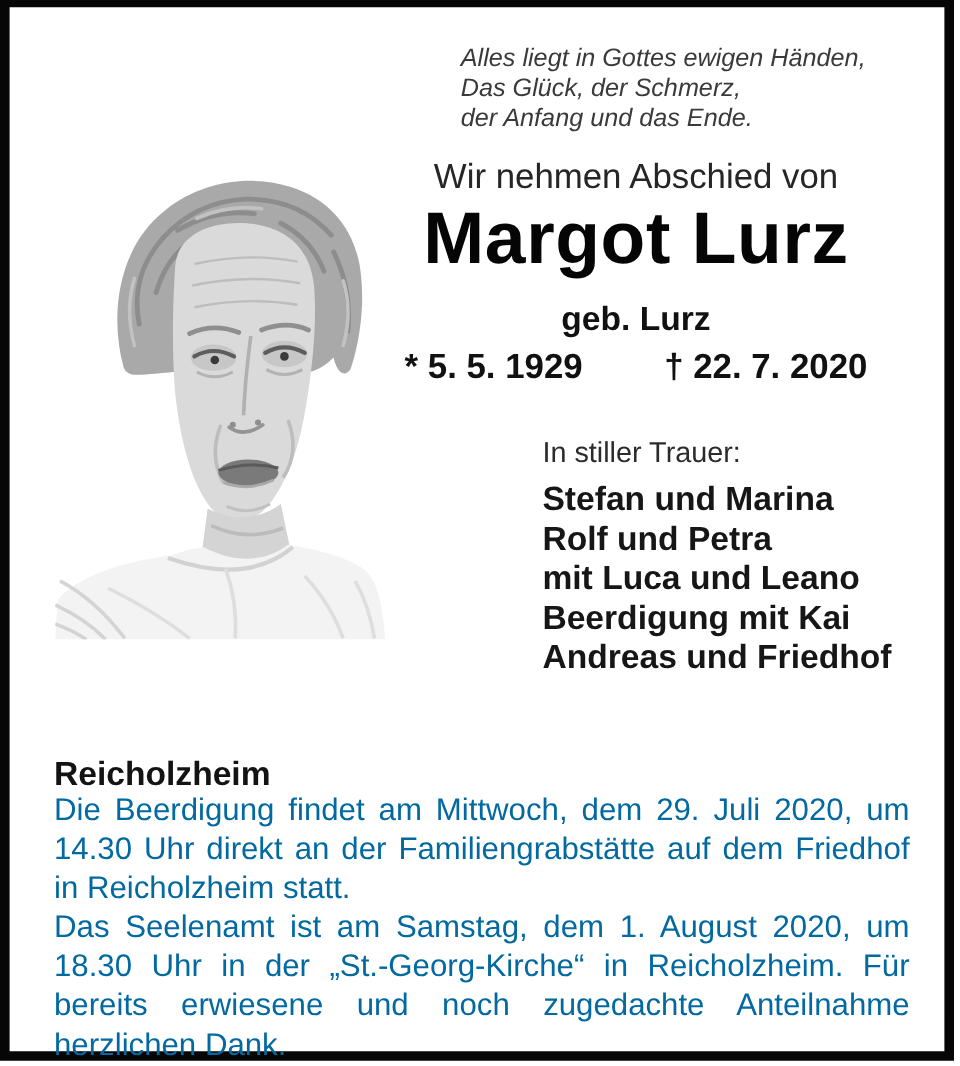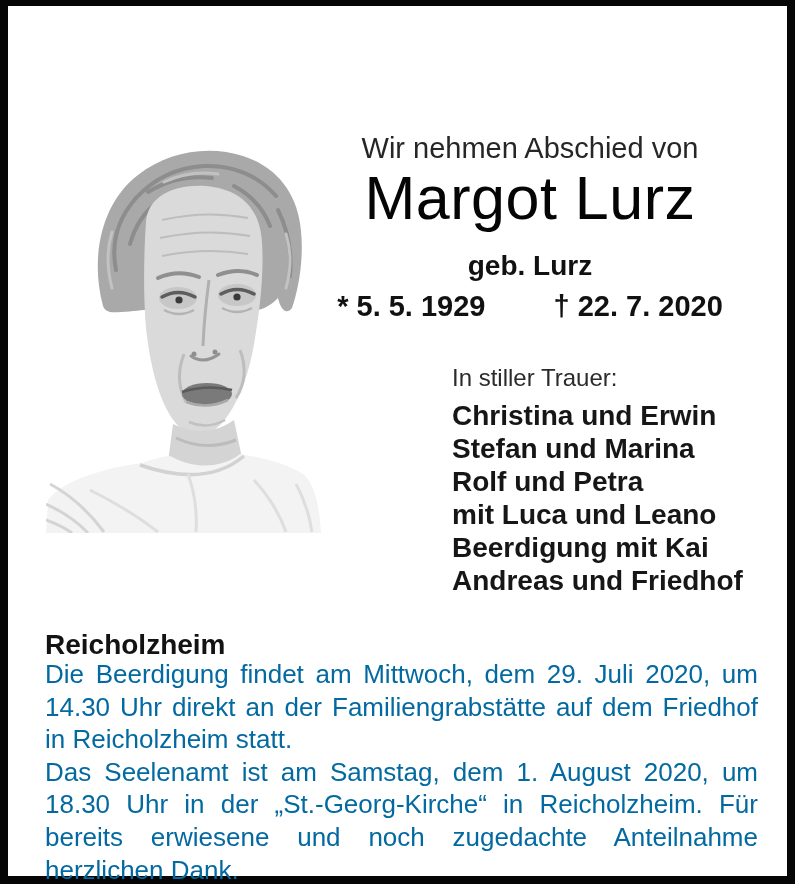--- a/index.html
+++ b/index.html
@@ -26,21 +26,21 @@
     font-style: italic; font-size: 21px; line-height: 25px;
     color: #3a3a3a; white-space: nowrap;
   }
   .intro {
     position: absolute; left: 320px; top: 132px; width: 420px;
     text-align: center; font-size: 29px; color: #262626;
   }
   .name {
     position: absolute; left: 310px; top: 163px; width: 440px;
     margin: 0; text-align: center;
-    font-size: 61px; font-weight: normal; letter-spacing: 0.5px;
+    font-size: 61px; font-weight: bold; letter-spacing: 0.5px;
     color: #050505;
   }
   .maiden {
     position: absolute; left: 320px; top: 250px; width: 420px;
     text-align: center; font-size: 28px; font-weight: bold; color: #111;
   }
   .dates {
     position: absolute; left: 320px; top: 290px; width: 420px;
     display: flex; justify-content: center; gap: 68px;
     font-size: 29px; font-weight: bold; color: #111;
@@ -137,36 +137,40 @@
         <path d="M250 336 Q 262 358 266 384"></path>
       </g>
       <g fill="none" stroke="#d4d4d4" stroke-width="3">
         <path d="M4 336 Q 34 352 58 384"></path>
         <path d="M0 356 Q 26 368 42 385"></path>
         <path d="M0 372 Q 16 378 26 385"></path>
       </g>
     </svg>
   </div>
 
+  <div class="epigraph">
+    <div>Alles liegt in Gottes ewigen Händen,</div>
+    <div>Das Glück, der Schmerz,</div>
+    <div>der Anfang und das Ende.</div>
+  </div>
 
   <div class="intro">Wir nehmen Abschied von</div>
 
   <h1 class="name">Margot Lurz</h1>
 
   <div class="maiden">geb. Lurz</div>
 
   <div class="dates">
     <span>* 5. 5. 1929</span>
     <span>† 22. 7. 2020</span>
   </div>
 
   <div class="mourning">
     <div class="mourning-label">In stiller Trauer:</div>
     <div class="mourners">
-      <div>Christina und Erwin</div>
       <div>Stefan und Marina</div>
       <div>Rolf und Petra</div>
       <div>mit Luca und Leano</div>
       <div>Beerdigung mit Kai</div>
       <div>Andreas und Friedhof</div>
     </div>
   </div>
 
   <div class="place">Reicholzheim</div>
 

